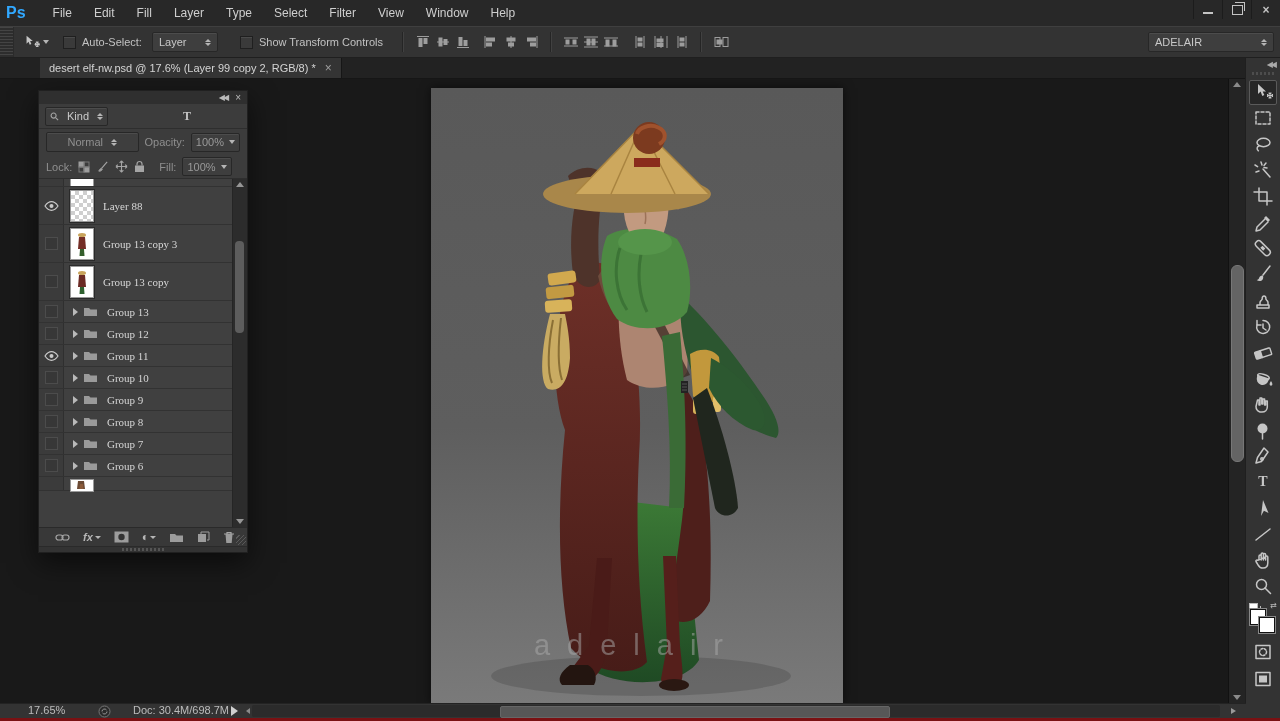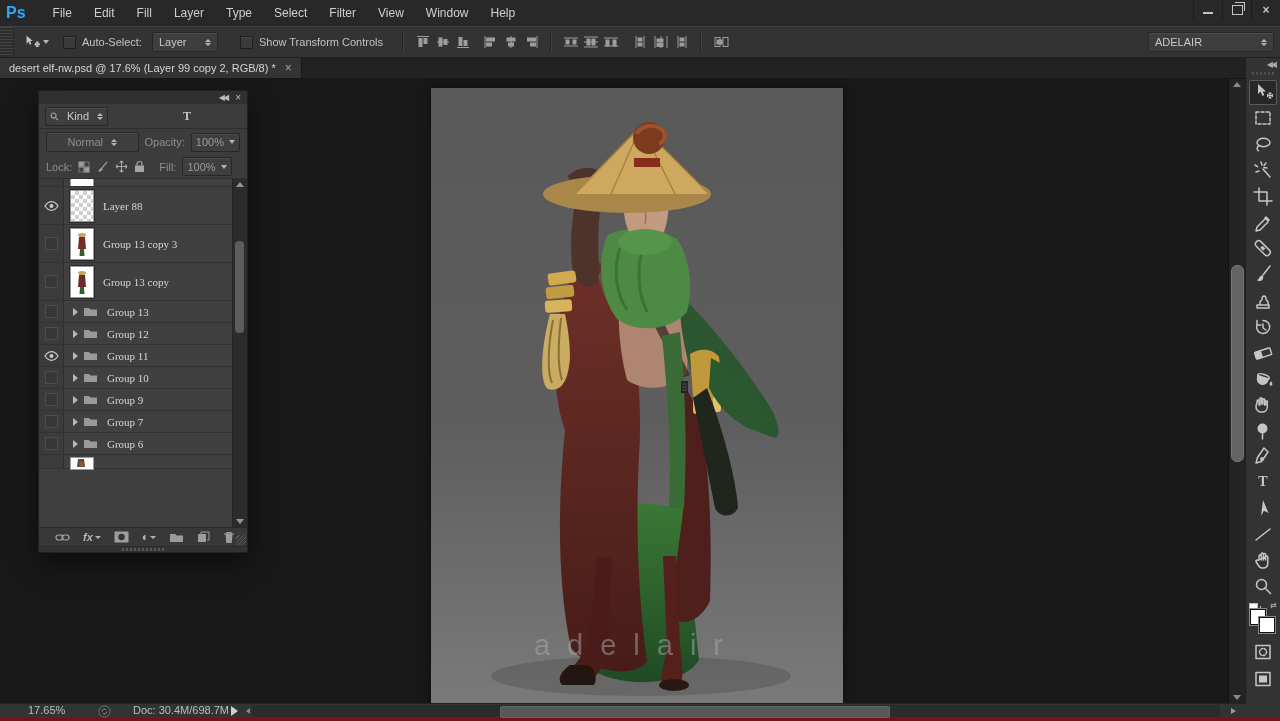--- a/index.html
+++ b/index.html
@@ -25,21 +25,21 @@
   .updown{display:flex;flex-direction:column;gap:1px;}
   .updown i{display:block;width:0;height:0;border-left:3px solid transparent;border-right:3px solid transparent;}
   .updown .u{border-bottom:3.5px solid #b5b5b5;}
   .updown .d{border-top:3.5px solid #b5b5b5;}
   .opt-label{margin-right:10px;}
   .sep-v{width:1px;height:20px;background:#252525;border-right:1px solid #414141;margin:0 9px;}
   .al-ic{margin:0 2px;display:flex;align-items:center;}
   .workspace-dd{position:absolute;right:6px;top:5px;width:112px;justify-content:space-between;}
   
   .tabbar{position:absolute;top:57px;left:0;width:1246px;height:21px;background:#222;border-bottom:1px solid #161616;z-index:10;}
-  .doc-tab{display:inline-flex;align-items:center;height:21px;background:#343434;color:#d4d4d4;font-size:11px;padding:0 9px;border-right:1px solid #161616;gap:9px;}
+  .doc-tab{display:inline-flex;align-items:center;height:21px;background:#343434;color:#d4d4d4;font-size:11px;padding:0 9px;border-right:1px solid #161616;gap:9px;margin-left:40px;}
   .tab-close{color:#9f9f9f;font-size:12px;}
   
   .workarea{position:absolute;top:78px;left:0;width:1246px;height:626px;background:#191919;z-index:1;}
   .canvas{position:absolute;left:431px;top:10px;width:412px;height:616px;box-shadow:0 0 10px rgba(0,0,0,.6);}
   .canvas svg{display:block;}
   .watermark{position:absolute;left:0;bottom:42px;width:100%;text-align:center;color:#ababab;opacity:.5;font-size:29px;letter-spacing:17px;pointer-events:none;}
   
   .vscroll{position:absolute;left:1228px;top:0;width:16px;height:626px;background:#242424;border-left:1px solid #111;}
   .vscroll .arr{position:absolute;left:4px;width:0;height:0;border-left:4px solid transparent;border-right:4px solid transparent;}
   .vscroll .up{top:4px;border-bottom:5px solid #8a8a8a;}
@@ -543,20 +543,30 @@
           <span class="lbl">Group 9</span>
         </div>
         <div class="lrow grp">
           <div class="eyewell">
               <div class="eyebox"></div>
             </div>
           <i class="tri"></i>
           <svg width="15" height="11" viewBox="0 0 15 11">
               <path d="M1 2h5l1.5 1.5H14V10H1z" fill="#9a9a9a"></path>
             </svg>
+          <span class="lbl">Group 8</span>
+        </div>
+        <div class="lrow grp">
+          <div class="eyewell">
+              <div class="eyebox"></div>
+            </div>
+          <i class="tri"></i>
+          <svg width="15" height="11" viewBox="0 0 15 11">
+              <path d="M1 2h5l1.5 1.5H14V10H1z" fill="#9a9a9a"></path>
+            </svg>
           <span class="lbl">Group 7</span>
         </div>
         <div class="lrow grp">
           <div class="eyewell">
               <div class="eyebox"></div>
             </div>
           <i class="tri"></i>
           <svg width="15" height="11" viewBox="0 0 15 11">
               <path d="M1 2h5l1.5 1.5H14V10H1z" fill="#9a9a9a"></path>
             </svg>

